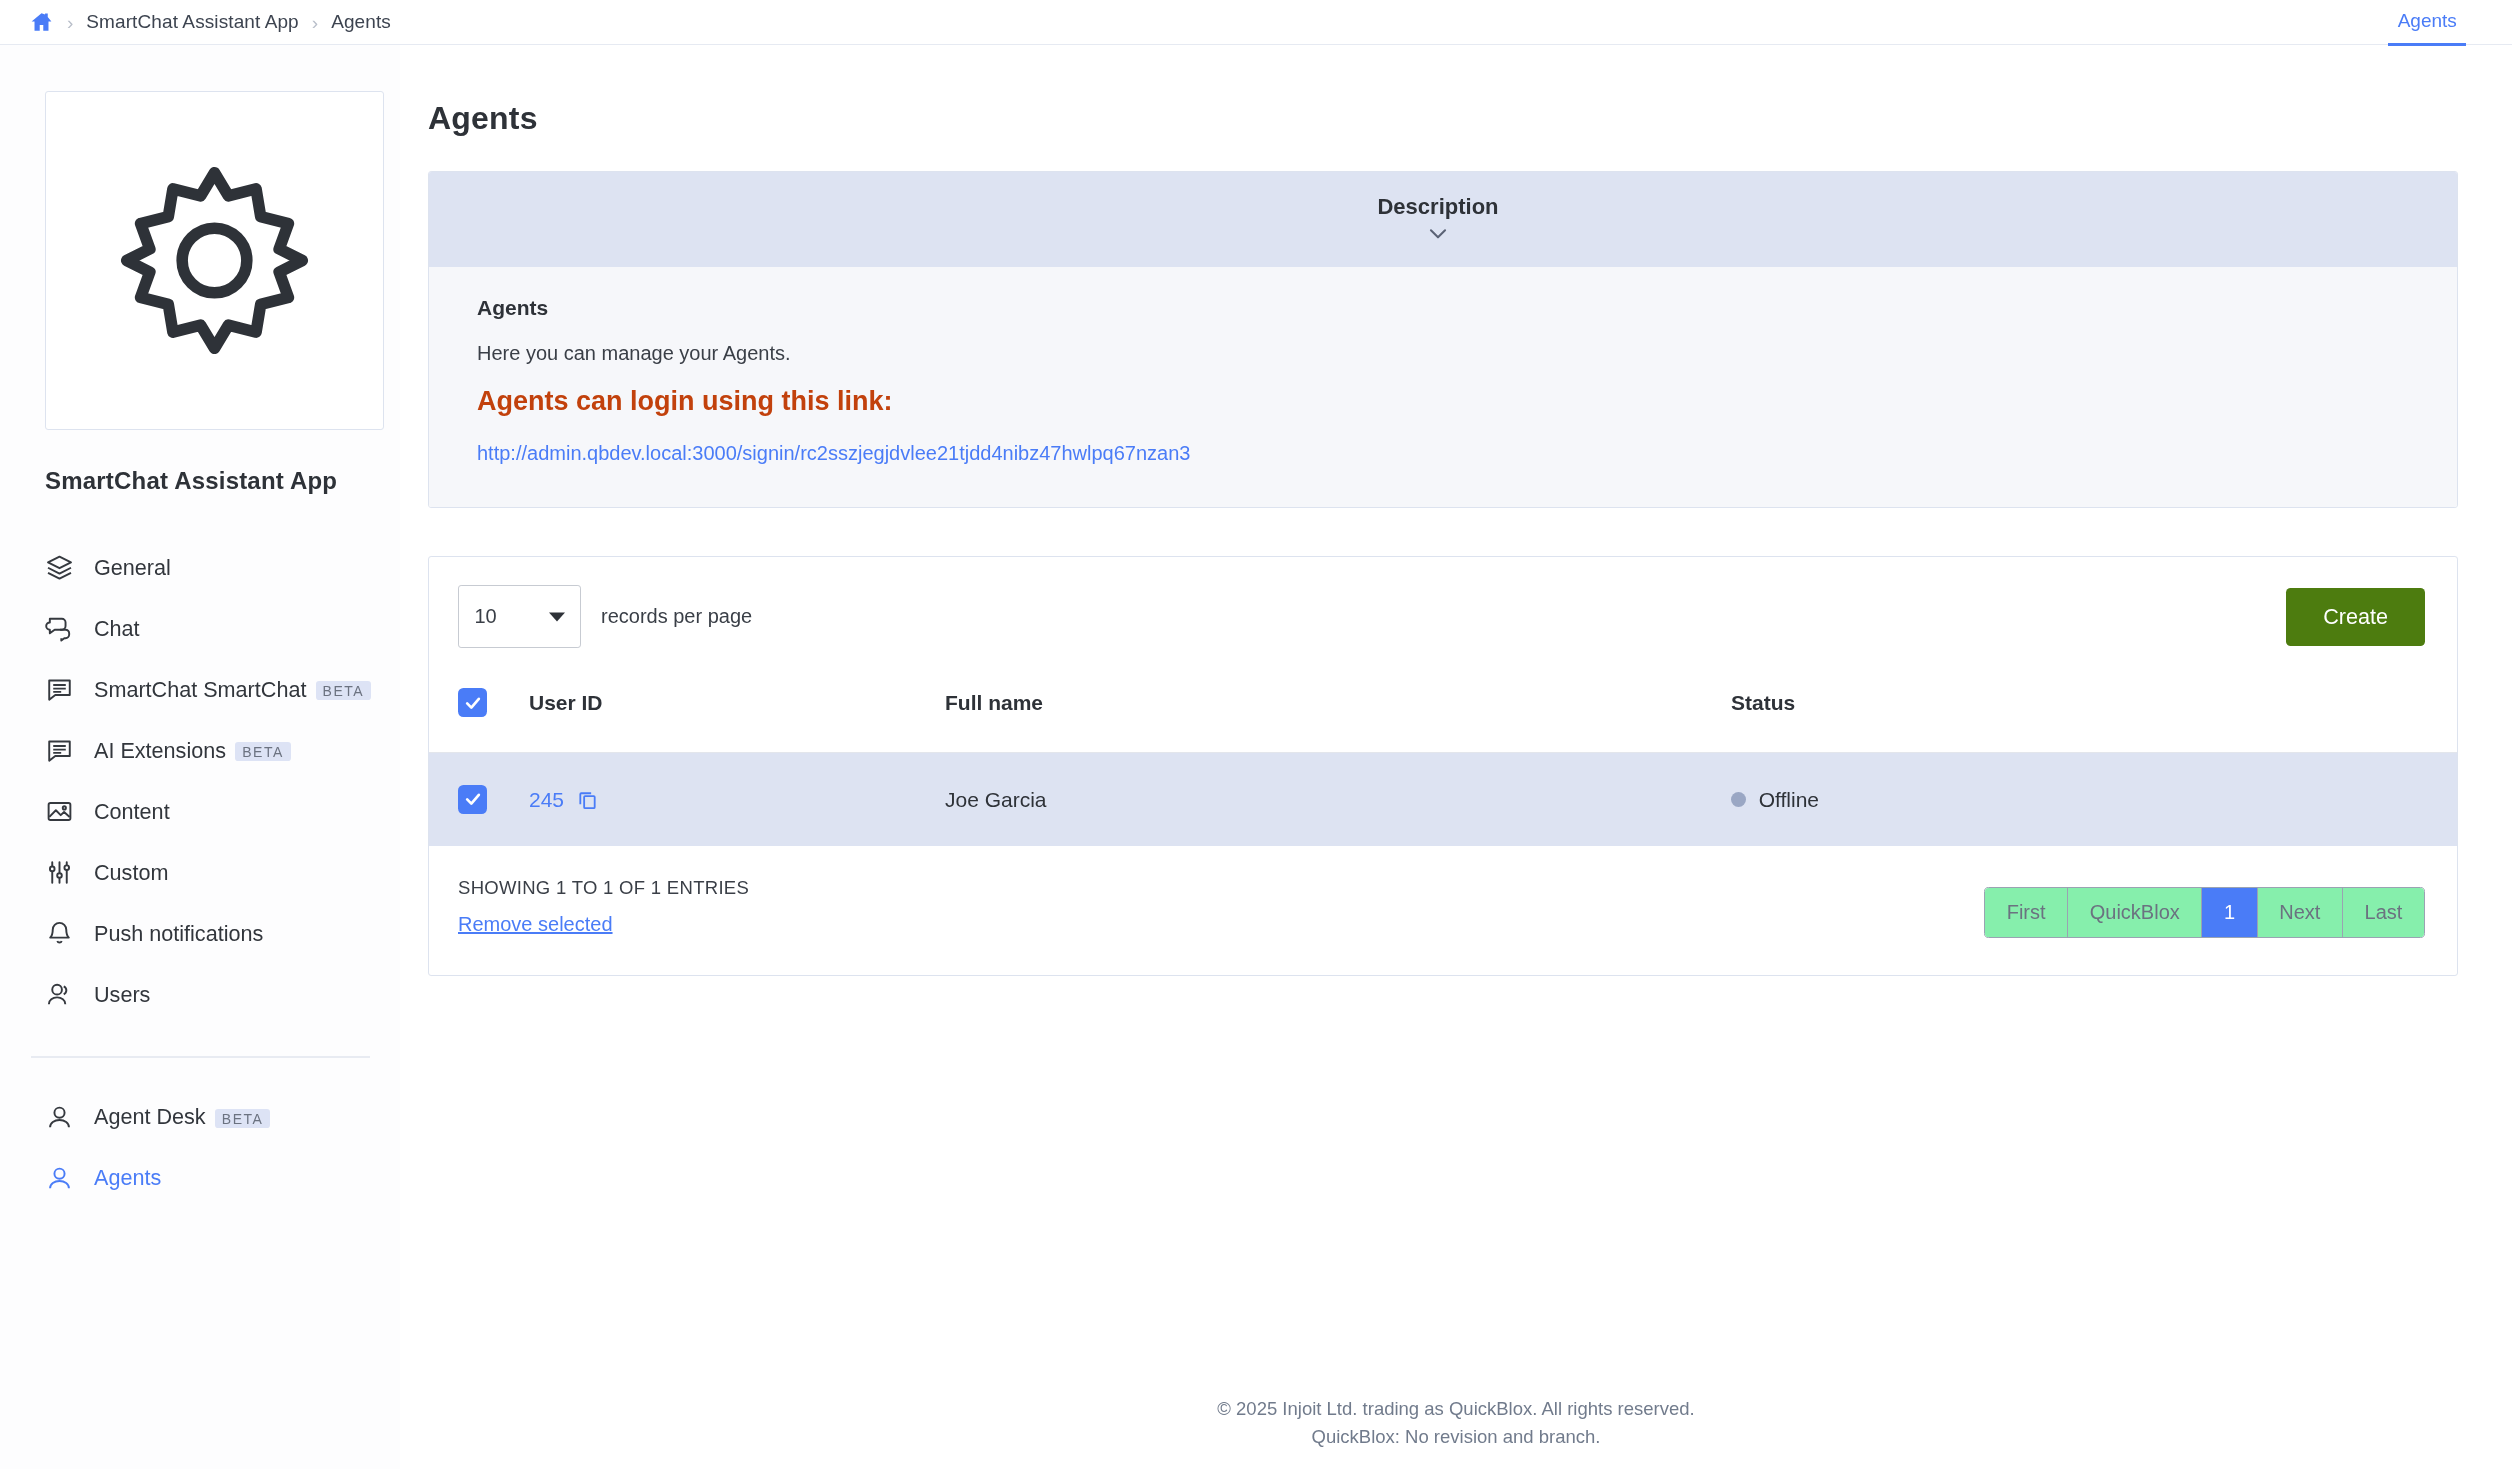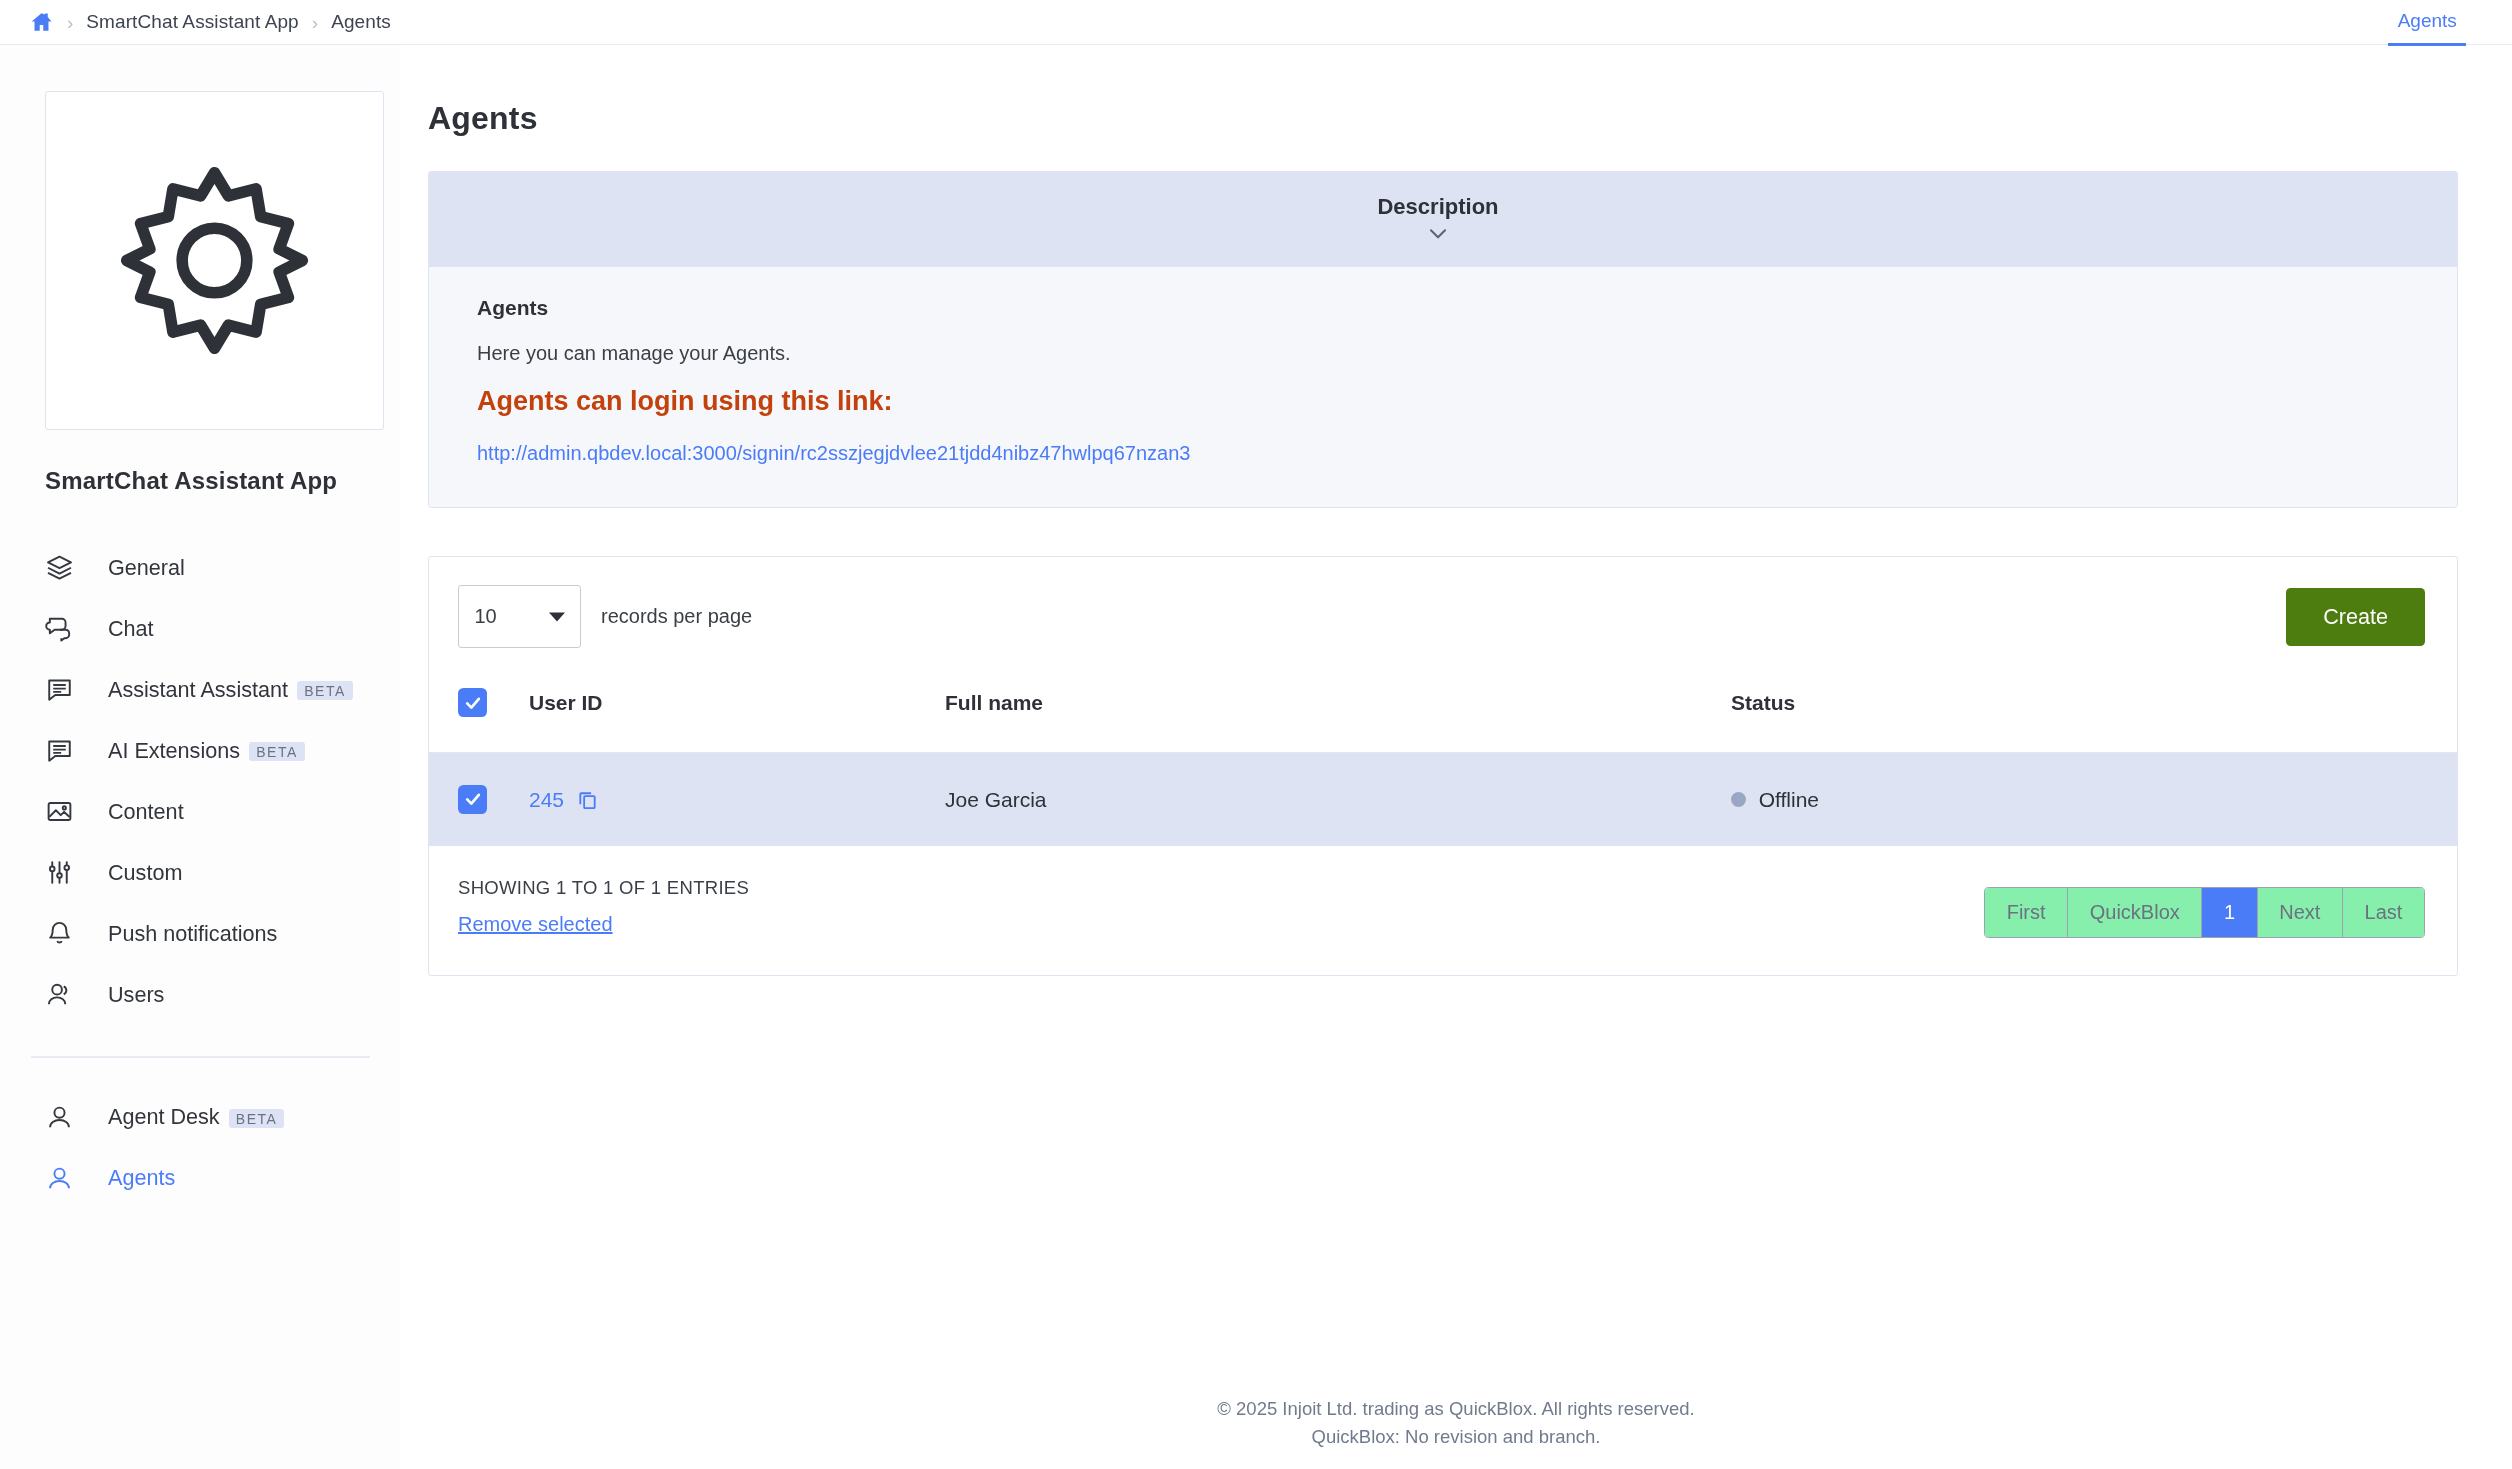--- a/index.html
+++ b/index.html
@@ -82,21 +82,21 @@
   .nav { margin-top: 42px; }
   .nav-item {
     display: flex;
     align-items: center;
     height: 61px;
     padding-left: 45px;
     gap: 20px;
     cursor: pointer;
   }
   .nav-ico { width: 29px; height: 29px; flex: 0 0 29px; display: block; color: #35393f; }
-  .nav-label { font-size: 21.6px; color: #32363c; white-space: nowrap; margin-left: 14px; }
+  .nav-label { font-size: 21.6px; color: #32363c; white-space: nowrap; }
   .nav-item.active .nav-label { color: #4a7cf7; }
   .nav-item.active .nav-ico { color: #4a7cf7; }
   .beta {
     display: inline-block;
     background: #dde3f5;
     color: #6b7280;
     font-size: 14px;
     letter-spacing: 1.5px;
     padding: 3.1px 7px 2.3px 7px;
     border-radius: 3.1px;
@@ -323,21 +323,21 @@
       </div>
 
       <div class="nav-item">
         <span>
           <svg class="nav-ico" viewBox="0 0 24 24" fill="none" stroke="currentColor" stroke-width="1.6" stroke-linejoin="round">
             <path d="M3.5 4.5h17v12h-12l-5 4v-16z"></path>
             <path d="M6.8 8.3h10.4M6.8 11.2h10.4M6.8 14h6.6" stroke-width="1.5"></path>
           </svg>
         </span>
         <span class="nav-label">
-          <span>Assistant Assistant</span><span class="beta">BETA</span>
+          <span>SmartChat SmartChat</span><span class="beta">BETA</span>
         </span>
       </div>
 
       <div class="nav-item">
         <span>
           <svg class="nav-ico" viewBox="0 0 24 24" fill="none" stroke="currentColor" stroke-width="1.6" stroke-linejoin="round">
             <path d="M3.5 4.5h17v12h-12l-5 4v-16z"></path>
             <path d="M6.8 8.3h10.4M6.8 11.2h10.4M6.8 14h6.6" stroke-width="1.5"></path>
           </svg>
         </span>

